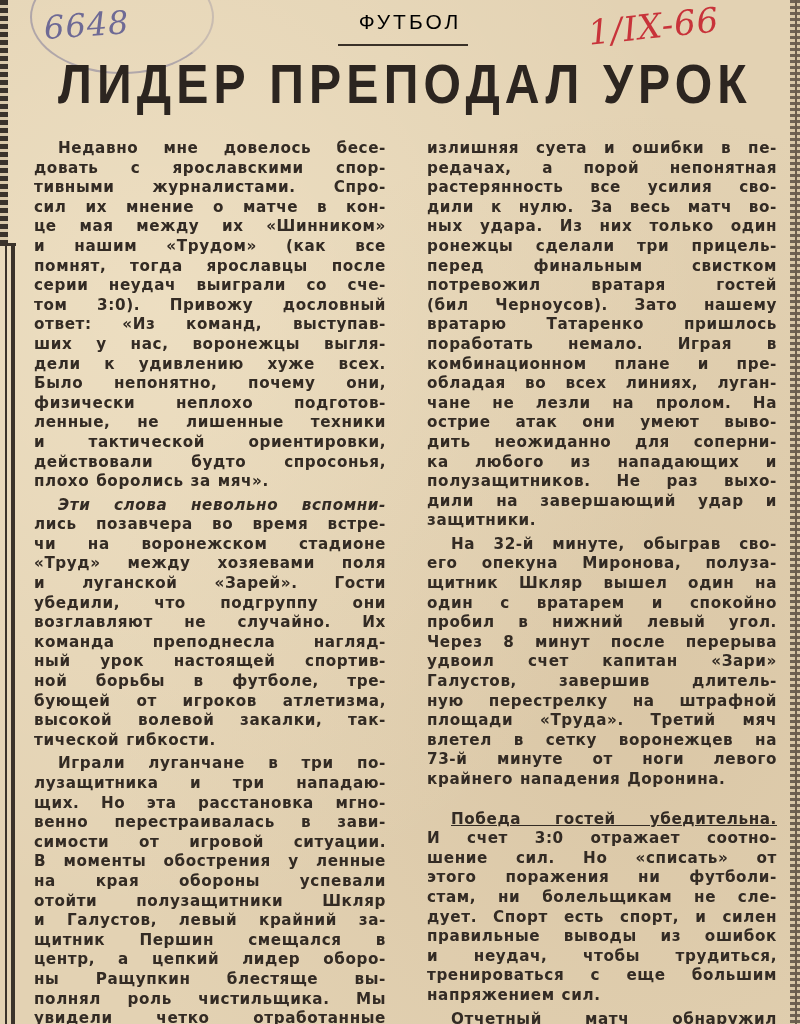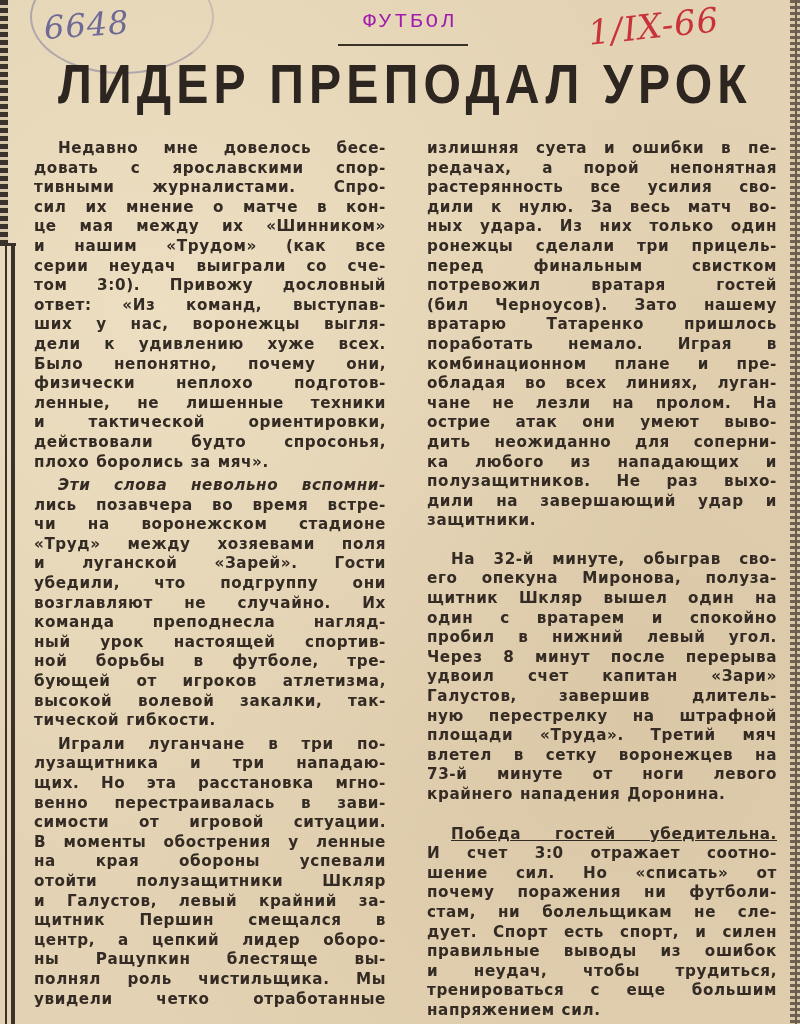--- a/index.html
+++ b/index.html
@@ -53,21 +53,21 @@
     border-top-color:transparent; border-right-color:rgba(110,106,149,0.25);
   }
   .handwritten-date {
     position:absolute; left:588px; top:6px;
     font-family:"DejaVu Serif", serif; font-style:italic;
     font-size:34px; color:#c8333a; letter-spacing:1px;
     transform:rotate(-6deg);
   }
   .section-label {
     position:absolute; left:330px; top:10px; width:160px; text-align:center;
-    font-family:Liberation Mono, monospace; font-size:21px; letter-spacing:3px; color:#a21caf;
+    font-family:Liberation Sans, sans-serif; font-size:21px; letter-spacing:3px; color:#000000;
   }
   .section-rule {
     position:absolute; left:338px; top:44px; width:130px; height:2px; background:#3a3128;
   }
   .headline {
     position:absolute; left:58px; top:50px; width:720px;
     font-family:"Liberation Sans", sans-serif; font-weight:bold;
     font-size:56px; line-height:68px; color:#2c2520;
     letter-spacing:6px; white-space:nowrap;
     transform:scaleX(0.86); transform-origin:left top;
@@ -103,20 +103,21 @@
 
 <div class="headline">ЛИДЕР ПРЕПОДАЛ УРОК</div>
 
 <div class="col col-left" id="col-left">
     <span class="line" style="padding-left: 24px;">Недавно мне довелось бесе-</span>
     <span class="line">довать с ярославскими спор-</span>
     <span class="line">тивными журналистами. Спро-</span>
     <span class="line">сил их мнение о матче в кон-</span>
     <span class="line">це мая между их «Шинником»</span>
     <span class="line">и нашим «Трудом» (как все</span>
+    <span class="line">помнят, тогда ярославцы после</span>
     <span class="line">серии неудач выиграли со сче-</span>
     <span class="line">том 3:0). Привожу дословный</span>
     <span class="line">ответ: «Из команд, выступав-</span>
     <span class="line">ших у нас, воронежцы выгля-</span>
     <span class="line">дели к удивлению хуже всех.</span>
     <span class="line">Было непонятно, почему они,</span>
     <span class="line">физически неплохо подготов-</span>
     <span class="line">ленные, не лишенные техники</span>
     <span class="line">и тактической ориентировки,</span>
     <span class="line">действовали будто спросонья,</span>
@@ -163,37 +164,37 @@
     <span class="line">поработать немало. Играя в</span>
     <span class="line">комбинационном плане и пре-</span>
     <span class="line">обладая во всех линиях, луган-</span>
     <span class="line">чане не лезли на пролом. На</span>
     <span class="line">острие атак они умеют выво-</span>
     <span class="line">дить неожиданно для соперни-</span>
     <span class="line">ка любого из нападающих и</span>
     <span class="line">полузащитников. Не раз выхо-</span>
     <span class="line">дили на завершающий удар и</span>
     <span class="line" style="text-align-last: left;">защитники.</span>
-    <span class="line" style="padding-left: 24px; margin-top: 19px;">На 32-й минуте, обыграв сво-</span>
+    <span class="line" style="padding-left: 24px; margin-top: 4px;">На 32-й минуте, обыграв сво-</span>
     <span class="line">его опекуна Миронова, полуза-</span>
     <span class="line">щитник Шкляр вышел один на</span>
     <span class="line">один с вратарем и спокойно</span>
     <span class="line">пробил в нижний левый угол.</span>
     <span class="line">Через 8 минут после перерыва</span>
     <span class="line">удвоил счет капитан «Зари»</span>
     <span class="line">Галустов, завершив длитель-</span>
     <span class="line">ную перестрелку на штрафной</span>
     <span class="line">площади «Труда». Третий мяч</span>
     <span class="line">влетел в сетку воронежцев на</span>
     <span class="line">73-й минуте от ноги левого</span>
     <span class="line" style="text-align-last: left;">крайнего нападения Доронина.</span>
     <span class="line" style="padding-left: 24px; margin-top: 20px; text-decoration: underline;">Победа гостей убедительна.</span>
     <span class="line">И счет 3:0 отражает соотно-</span>
     <span class="line">шение сил. Но «списать» от</span>
-    <span class="line">почему поражения ни футболи-</span>
+    <span class="line">этого поражения ни футболи-</span>
     <span class="line">стам, ни болельщикам не сле-</span>
     <span class="line">дует. Спорт есть спорт, и силен</span>
     <span class="line">правильные выводы из ошибок</span>
     <span class="line">и неудач, чтобы трудиться,</span>
     <span class="line">тренироваться с еще большим</span>
     <span class="line" style="text-align-last: left;">напряжением сил.</span>
     <span class="line" style="padding-left: 24px; margin-top: 4px;">Отчетный матч обнаружил</span>
   </div>
 
 </body></html>

